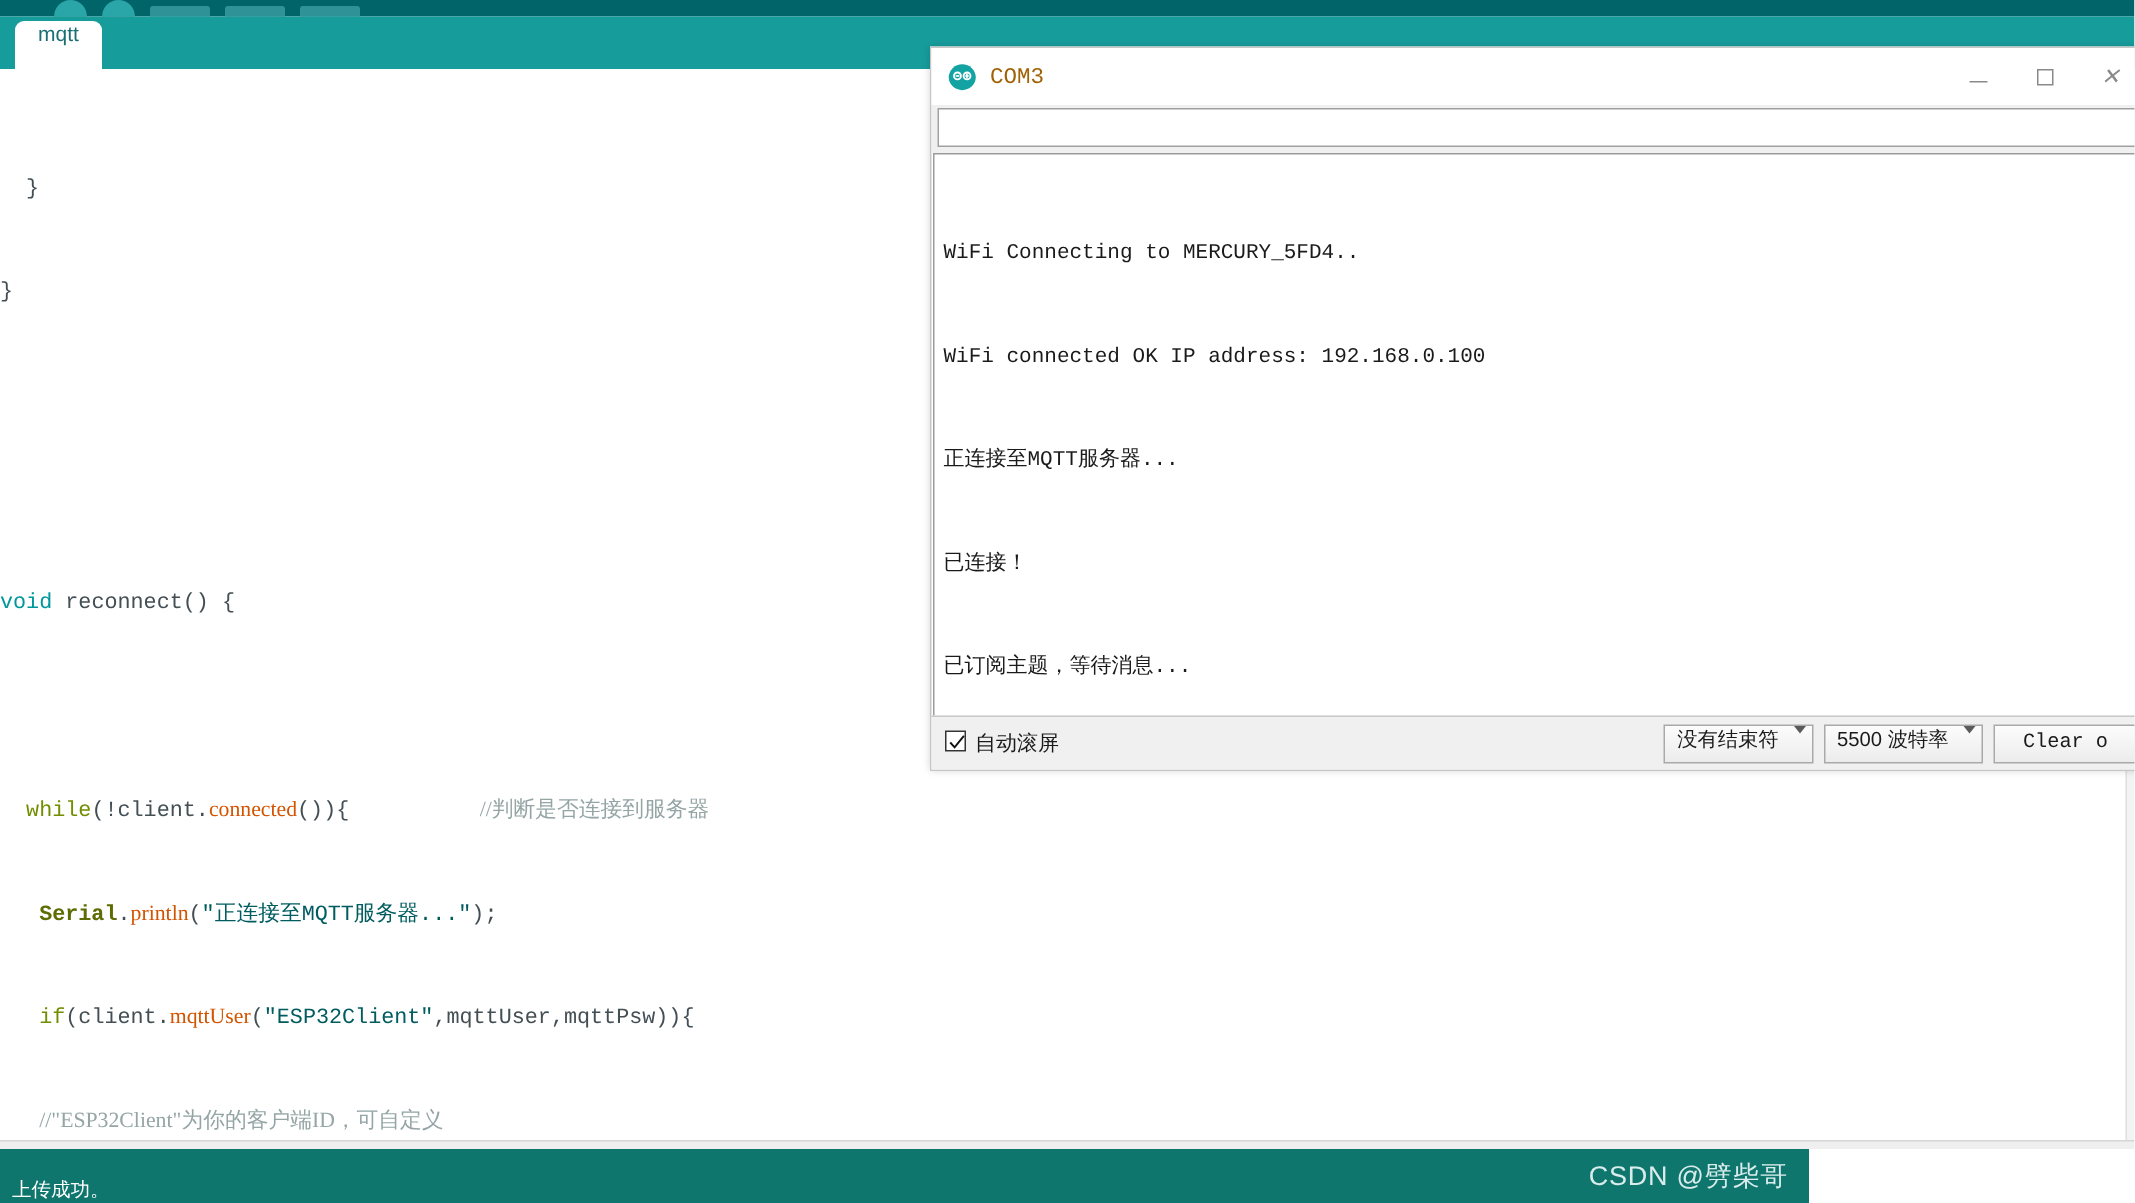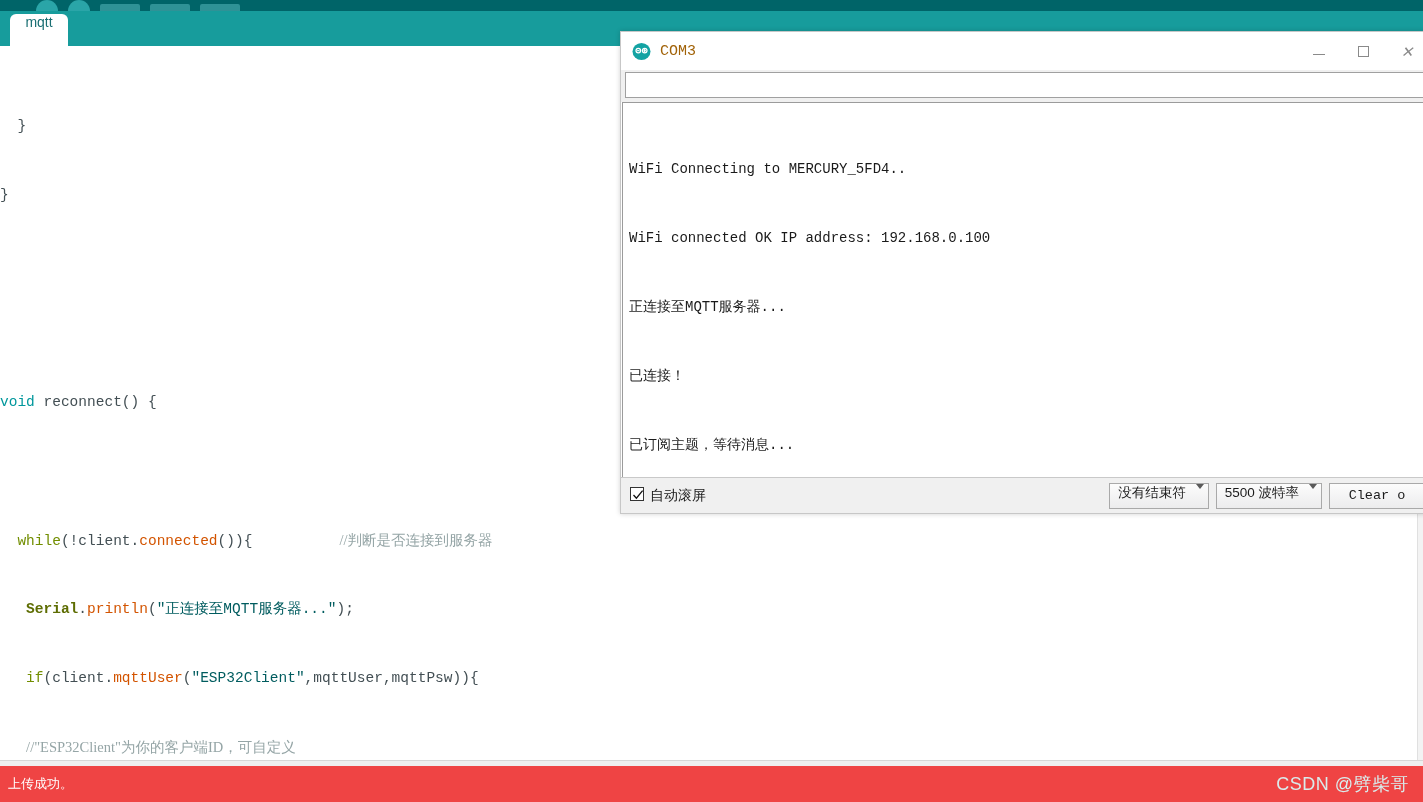--- a/index.html
+++ b/index.html
@@ -67,33 +67,33 @@
     left: 0; top: 0;
     font-family: "Liberation Mono", monospace;
     font-size: 14.5px;
     line-height: 23px;
     white-space: pre;
     color: #434f54;
   }
   .code .ln { position: relative; height: 23px; white-space: pre; display: block; }
   .kw      { color: #00979c; }          
   .kw2     { color: #5e6d03; font-weight: bold; }  
-  .fn      { color: #d35400; }
+  .fn      { color: #d35400; font-family: Liberation Serif, serif; }
   .str     { color: #005c5f; }
   .cmt     { color: #95a5a6; font-family: Liberation Serif, serif; }
   .plain   { color: #434f54; }
   .ctrl    { color: #728e00; }
 
   .ide-status {
     position: absolute; left: 0; top: 766px;
-    width: 1423px; height: 36px;
-    background: #ef4444;
+    width: 1206px; height: 36px;
+    background: #0f766e;
     color: #ffffff;
     font-size: 13px;
-    display: flex; align-items: center;
+    display: flex; align-items: flex-end;
   }
   .ide-status .msg { padding-left: 8px; }
   .watermark {
     position: absolute; right: 14px; top: 0;
     height: 36px;
     display: flex; align-items: center;
     color: #d9ecec;
     font-size: 18px;
     letter-spacing: 0.5px;
   }

